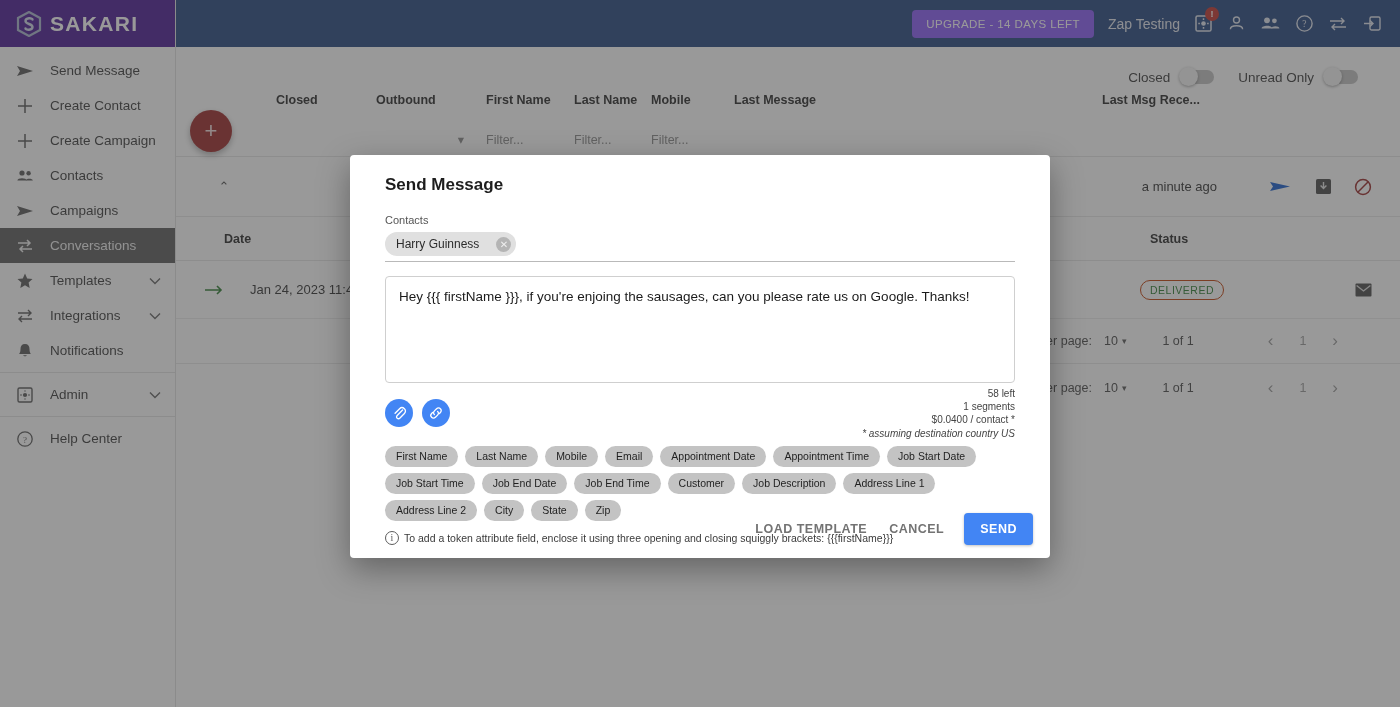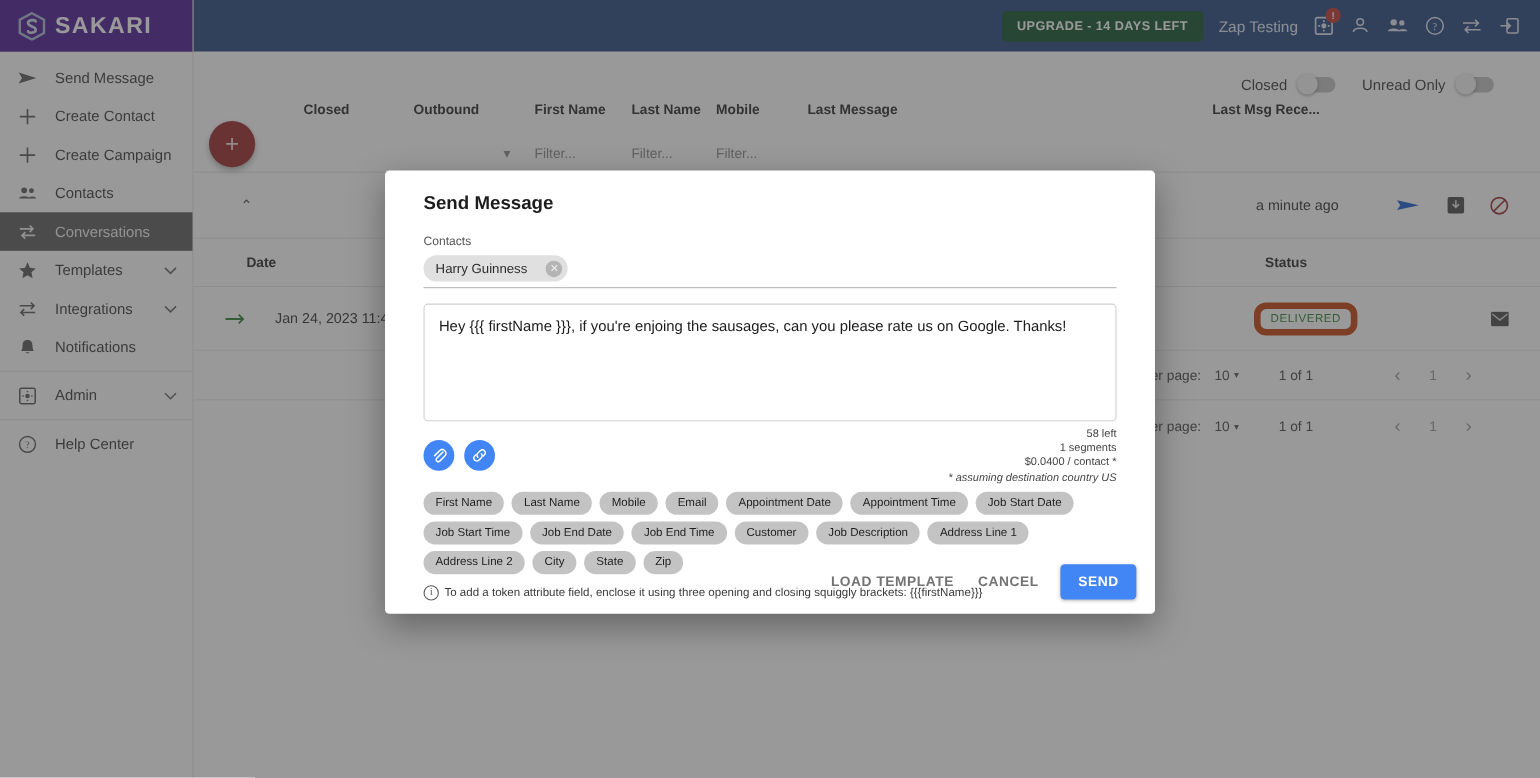--- a/index.html
+++ b/index.html
@@ -42,21 +42,21 @@
   .nav-caret { color: #666; font-size: 11px; margin-left: 6px; }
   .nav-sep { height: 1px; background: #e4e4e4; margin: 4px 0; }
 
   
   .topbar {
     position: absolute; left: 176px; top: 0; right: 0; height: 47px;
     background: #27477f; display: flex; align-items: center; justify-content: flex-end;
     padding-right: 18px; gap: 14px;
   }
   .upgrade-btn {
-    background: #14532d; color: #fff; font-size: 11.5px; font-weight: bold;
+    background: #8b5cf6; color: #fff; font-size: 11.5px; font-weight: normal;
     letter-spacing: .4px; padding: 8px 14px; border-radius: 4px; border: none;
     cursor: pointer; text-transform: uppercase;
   }
   .acct-name { color: #e3e7ef; font-size: 14px; }
   .tb-ico { color: #dfe4ee; display: flex; align-items: center; cursor: pointer; position: relative; }
   .tb-badge {
     position: absolute; top: -7px; right: -6px; width: 14px; height: 14px;
     background: #c3362f; border-radius: 50%; color: #fff; font-size: 9px;
     display: flex; align-items: center; justify-content: center; font-weight: bold;
   }
@@ -102,21 +102,21 @@
 
   .msg-table-head {
     display: flex; align-items: center; height: 44px; padding: 0 28px 0 48px;
     font-size: 12.5px; font-weight: bold; color: #2b2b2b; border-bottom: 1px solid #e6e6e6;
   }
   .msg-row {
     display: flex; align-items: center; height: 58px; padding: 0 28px 0 28px;
     font-size: 13px; color: #333; border-bottom: 1px solid #ececec;
   }
   .badge-delivered {
-    border: 6px solid #c2410c; color: #2e7d32; font-size: 10.5px; letter-spacing: .5px;
+    border: 1px solid #c2410c; color: #2e7d32; font-size: 10.5px; letter-spacing: .5px;
     padding: 3px 9px; border-radius: 11px; display: inline-block;
   }
   .pager {
     display: flex; align-items: center; justify-content: flex-end; gap: 0;
     height: 44px; padding-right: 36px; font-size: 12.5px; color: #4a4a4a;
   }
   .pager .lbl { margin-right: 12px; }
   .pager .rpp { font-weight: normal; margin-right: 4px; }
   .pager .caret { color: #5a5a5a; font-size: 9px; margin-right: 36px; }
   .pager .ofn { margin-right: 48px; }
@@ -241,20 +241,28 @@
             <svg width="18" height="18" viewBox="0 0 18 18">
               <circle cx="6" cy="6" r="2.6" fill="#5a5a5a"></circle>
                 <circle cx="12.6" cy="6.3" r="2.2" fill="#5a5a5a"></circle>
               <path d="M1.4 13.5 C1.4 10.6 10.6 10.6 10.6 13.5 Z" fill="#5a5a5a"></path>
               <path d="M9.8 13.5 C9.8 11 16.8 11 16.8 13.5 Z" fill="#5a5a5a"></path>
             </svg>
           </span>
           <span class="nav-label">Contacts</span>
         </div>
 
+        <div class="nav-item">
+          <span class="nav-ico">
+            <svg width="18" height="18" viewBox="0 0 18 18">
+                <path d="M1 4 L17 9 L1 14 L4 9 Z" fill="#5a5a5a"></path>
+              </svg>
+          </span>
+          <span class="nav-label">Campaigns</span>
+        </div>
 
         <div class="nav-item active">
           <span class="nav-ico">
             <svg width="18" height="18" viewBox="0 0 18 18">
               <path d="M2 6 H14 M11 3 L14 6 L11 9" stroke="#efefef" stroke-width="1.5" fill="none"></path>
               <path d="M16 12 H4 M7 9 L4 12 L7 15" stroke="#efefef" stroke-width="1.5" fill="none"></path>
             </svg>
           </span>
           <span class="nav-label">Conversations</span>
         </div>

